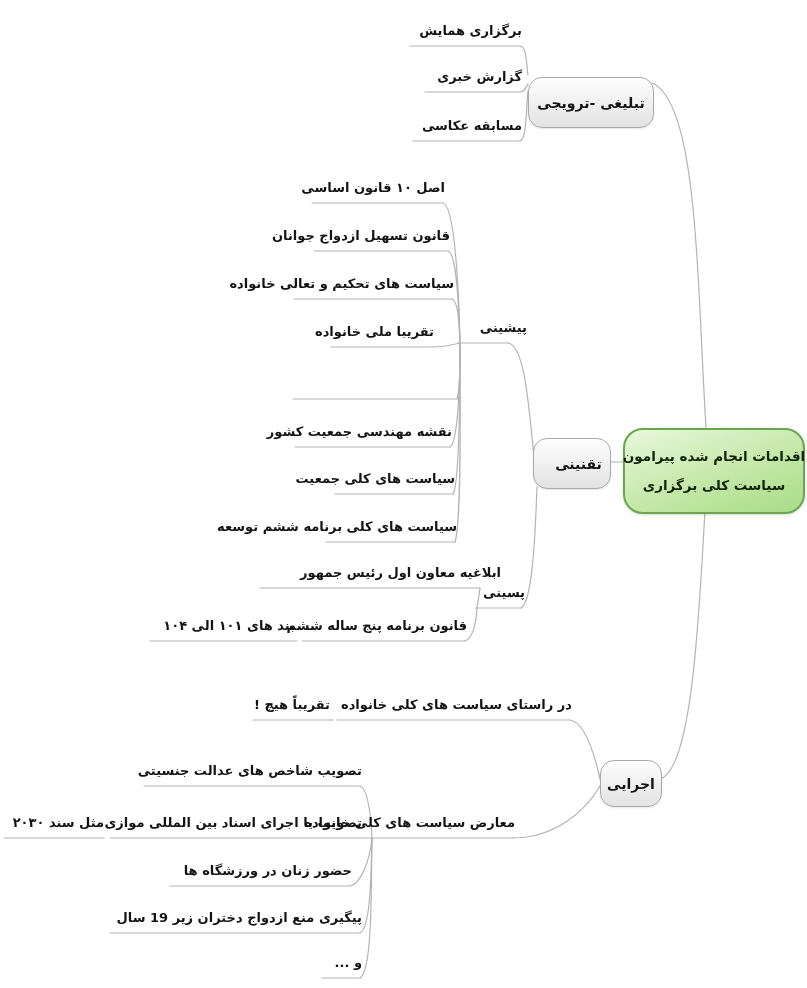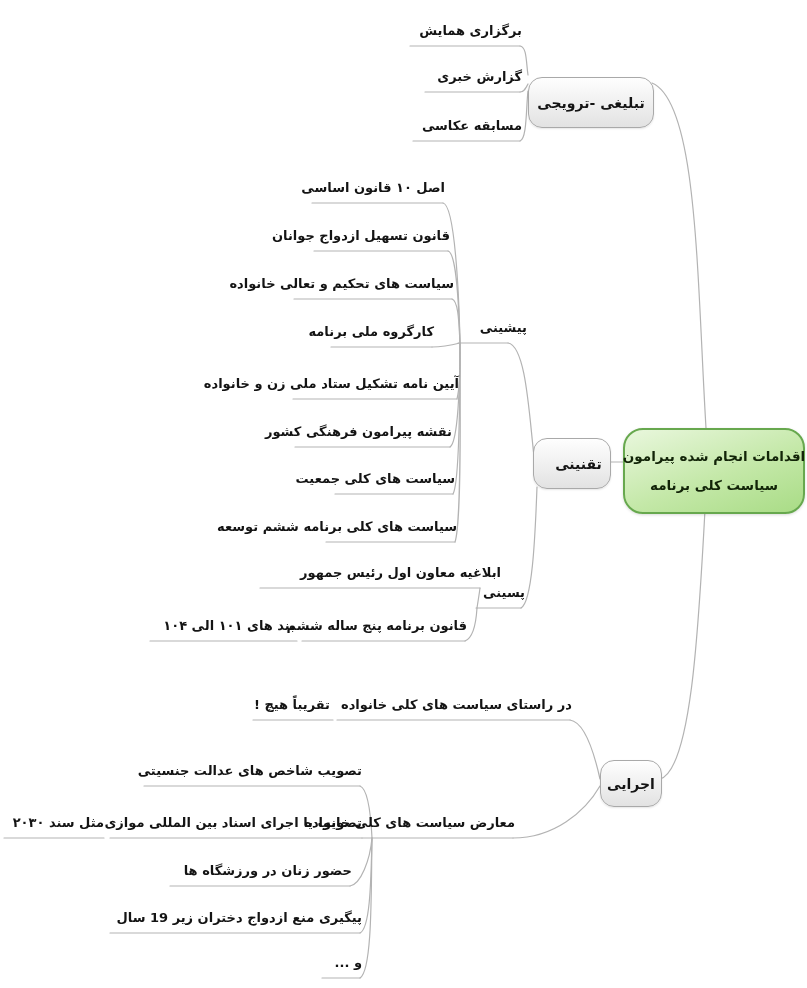--- a/index.html
+++ b/index.html
@@ -91,44 +91,43 @@
       <path d="M 110 838 H 362"></path>
       <path d="M 4 838 H 104"></path>
       <path d="M 170 886 H 350"></path>
       <path d="M 110 933 H 360"></path>
       <path d="M 322 978 H 360"></path>
     </g>
   </svg>
 
   <div class="rootnode" style="left:623px;top:428px;width:178px;height:82px;">
     <span>اقدامات انجام شده پیرامون</span>
-    <span>سیاست کلی برنامه</span>
+    <span>سیاست کلی برگزاری</span>
   </div>
 
   <div class="boxnode" style="left:528px;top:57px;width:124px;height:49px;margin-top:20px;">
     <span>تبلیغی -ترویجی</span>
   </div>
   <div class="boxnode" style="left:533px;top:438px;width:63px;height:49px;padding-left:13px;">
     <span>تقنینی</span>
   </div>
   <div class="boxnode" style="left:600px;top:760px;width:60px;height:45px;">
     <span>اجرایی</span>
   </div>
 
   <div class="leaf" style="top:18px;right:285px;">برگزاری همایش</div>
   <div class="leaf" style="top:64px;right:285px;">گزارش خبری</div>
   <div class="leaf" style="top:113px;right:285px;">مسابقه عکاسی</div>
 
   <div class="leaf" style="top:315px;right:280px;">پیشینی</div>
   <div class="leaf" style="top:175px;right:362px;">اصل ۱۰ قانون اساسی</div>
   <div class="leaf" style="top:223px;right:357px;">قانون تسهیل ازدواج جوانان</div>
   <div class="leaf" style="top:271px;right:353px;">سیاست های تحکیم و تعالی خانواده</div>
-  <div class="leaf" style="top:319px;right:373px;">کارگروه ملی برنامه</div>
-  <div class="leaf" style="top:371px;right:348px;">آیین نامه تشکیل ستاد ملی زن و خانواده</div>
-  <div class="leaf" style="top:419px;right:355px;">نقشه پیرامون فرهنگی کشور</div>
+  <div class="leaf" style="top:319px;right:373px;">تقریبا ملی خانواده</div>
+  <div class="leaf" style="top:419px;right:355px;">نقشه مهندسی جمعیت کشور</div>
   <div class="leaf" style="top:466px;right:352px;">سیاست های کلی جمعیت</div>
   <div class="leaf" style="top:514px;right:350px;">سیاست های کلی برنامه ششم توسعه</div>
 
   <div class="leaf" style="top:580px;right:282px;">پسینی</div>
   <div class="leaf" style="top:560px;right:306px;">ابلاغیه معاون اول رئیس جمهور</div>
   <div class="leaf" style="top:613px;right:340px;">قانون برنامه پنج ساله ششم</div>
   <div class="leaf" style="top:613px;right:512px;">بند های ۱۰۱ الی ۱۰۴</div>
 
   <div class="leaf" style="top:692px;right:235px;">در راستای سیاست های کلی خانواده</div>
   <div class="leaf" style="top:692px;right:477px;">تقریباً هیچ !</div>

